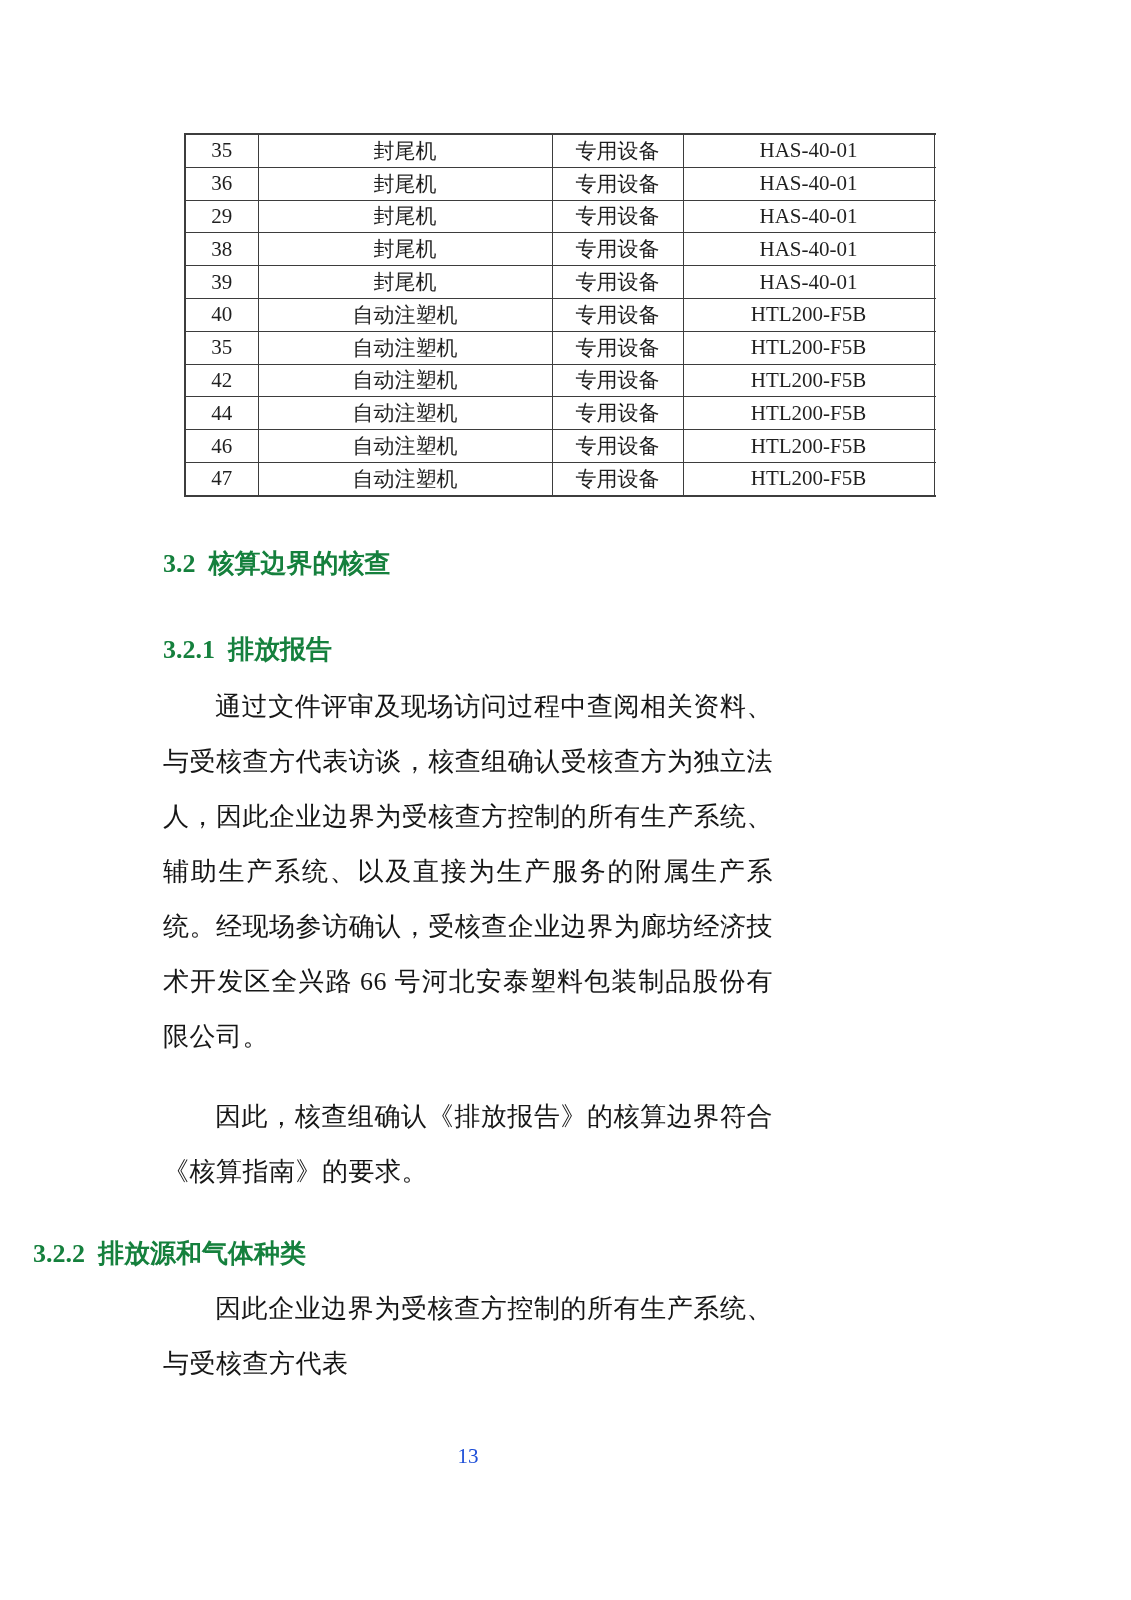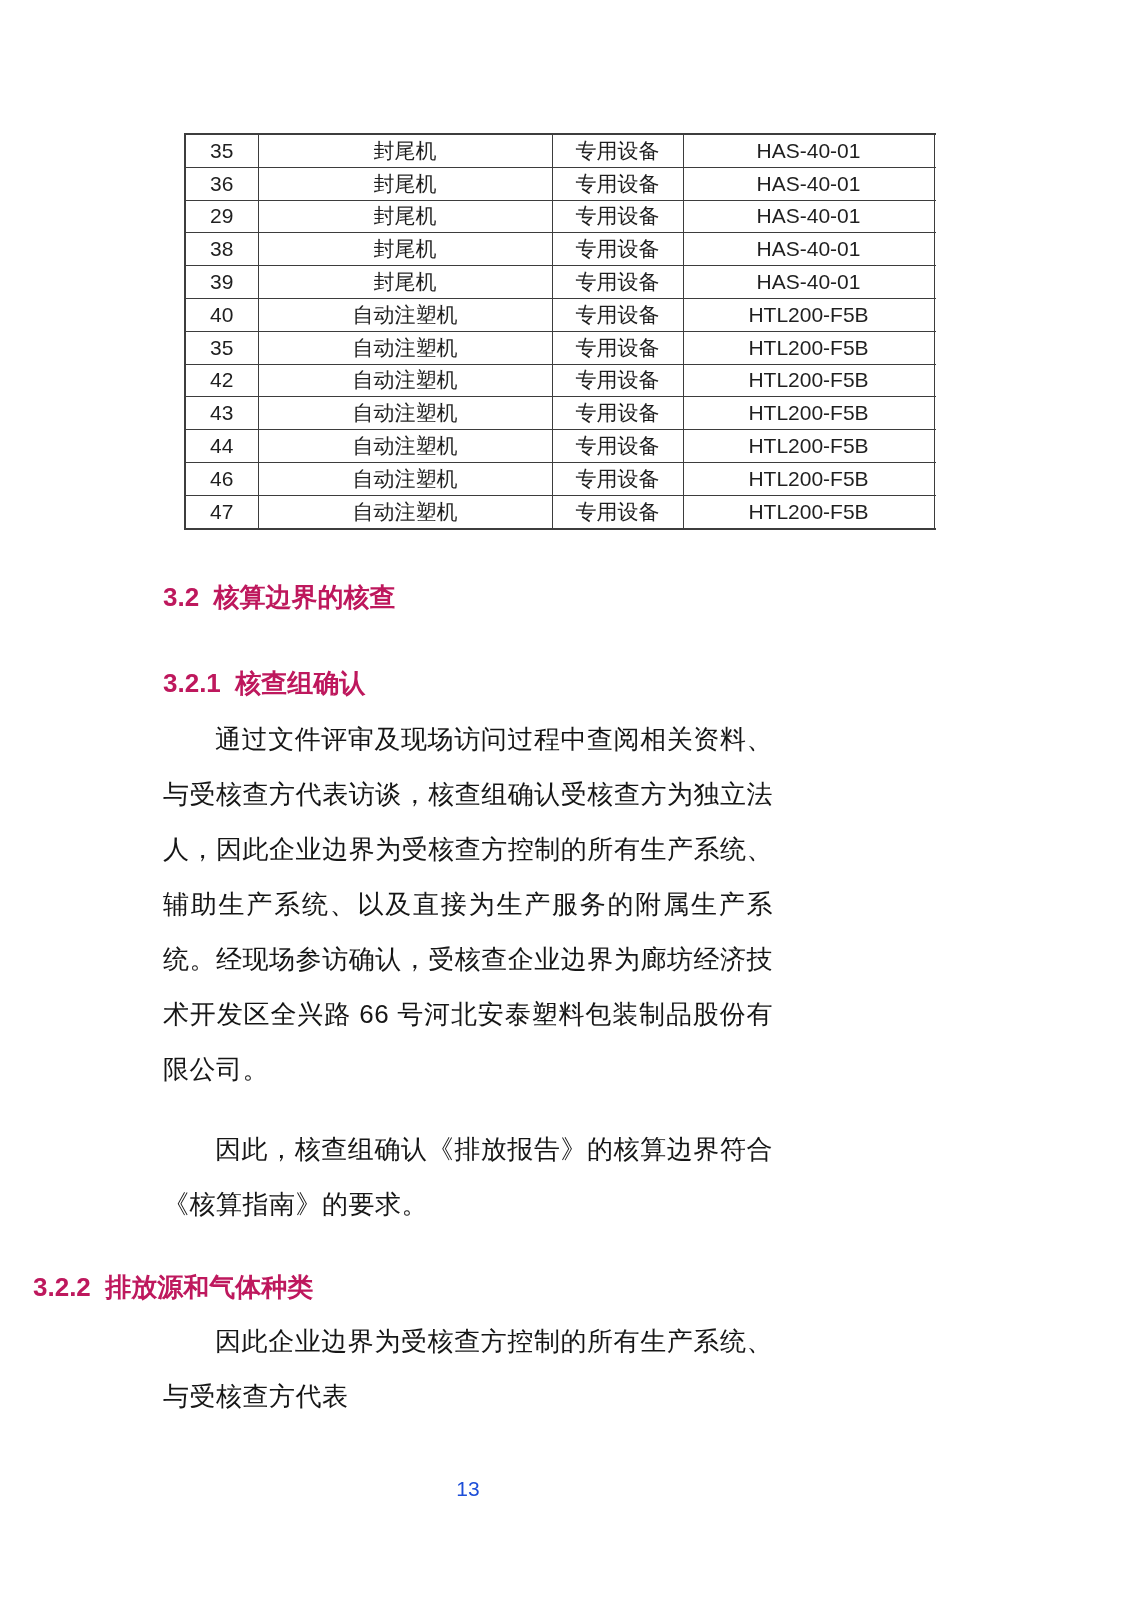--- a/index.html
+++ b/index.html
@@ -5,21 +5,21 @@
   html, body {
     margin: 0;
     padding: 0;
     background: #ffffff;
   }
   .page {
     position: relative;
     width: 936px;
     height: 1600px;
     background: #ffffff;
-    font-family: Liberation Sans, sans-serif;
+    font-family: Liberation Serif, serif;
     color: #161616;
     overflow: hidden;
   }
   
   table.equip {
     border-collapse: collapse;
     table-layout: fixed;
     width: 817px;
     margin: 133px 0 0 184px;
     border: 2px solid #3d3d3d;
@@ -52,21 +52,21 @@
   .par-first   { margin-top: 33px; }
   .par-body2   { margin-top: 11px; }
   .par-concl   { margin-top: 25px; }
   .par-last    { margin-top: 9px; }
   .heading {
     margin: 0 163px;
     font-size: 26px;
     font-weight: bold;
     line-height: 36px;
     white-space: pre-wrap;
-    color: #be185d;
+    color: #15803d;
   }
   .h-32   { margin-top: 49px; }
   .h-321  { margin-top: 50px; }
   .h-322  { margin-top: 37px; margin-left: 33px; }
   .page-number {
     margin-top: 52px;
     text-align: center;
     font-size: 21px;
     line-height: 26px;
     color: #1d4ed8;
@@ -136,27 +136,20 @@
           <td>1</td>
         </tr>
         <tr>
           <td>42</td>
           <td>自动注塑机</td>
           <td>专用设备</td>
           <td>HTL200-F5B</td>
           <td>1</td>
         </tr>
         <tr>
-          <td>43</td>
-          <td>自动注塑机</td>
-          <td>专用设备</td>
-          <td>HTL200-F5B</td>
-          <td>1</td>
-        </tr>
-        <tr>
           <td>44</td>
           <td>自动注塑机</td>
           <td>专用设备</td>
           <td>HTL200-F5B</td>
           <td>1</td>
         </tr>
         <tr>
           <td>46</td>
           <td>自动注塑机</td>
           <td>专用设备</td>
@@ -169,21 +162,21 @@
           <td>专用设备</td>
           <td>HTL200-F5B</td>
           <td>1</td>
         </tr>
       </tbody>
   </table>
 
 
   <h2 class="heading h-32">3.2  核算边界的核查</h2>
 
-  <h3 class="heading h-321">3.2.1  核查组确认</h3>
+  <h3 class="heading h-321">3.2.1  排放报告</h3>
 
   <p class="par par-body2">通过文件评审及现场访问过程中查阅相关资料、与受核查方代表访谈，核查组确认受核查方为独立法人，因此企业边界为受核查方控制的所有生产系统、辅助生产系统、以及直接为生产服务的附属生产系统。经现场参访确认，受核查企业边界为廊坊经济技术开发区全兴路 66 号河北安泰塑料包装制品股份有限公司。</p>
 
   <p class="par par-concl">因此，核查组确认《排放报告》的核算边界符合《核算指南》的要求。</p>
 
   <h3 class="heading h-322">3.2.2  排放源和气体种类</h3>
 
   <p class="par par-last">因此企业边界为受核查方控制的所有生产系统、与受核查方代表</p>
 
   <div class="page-number">13</div>

